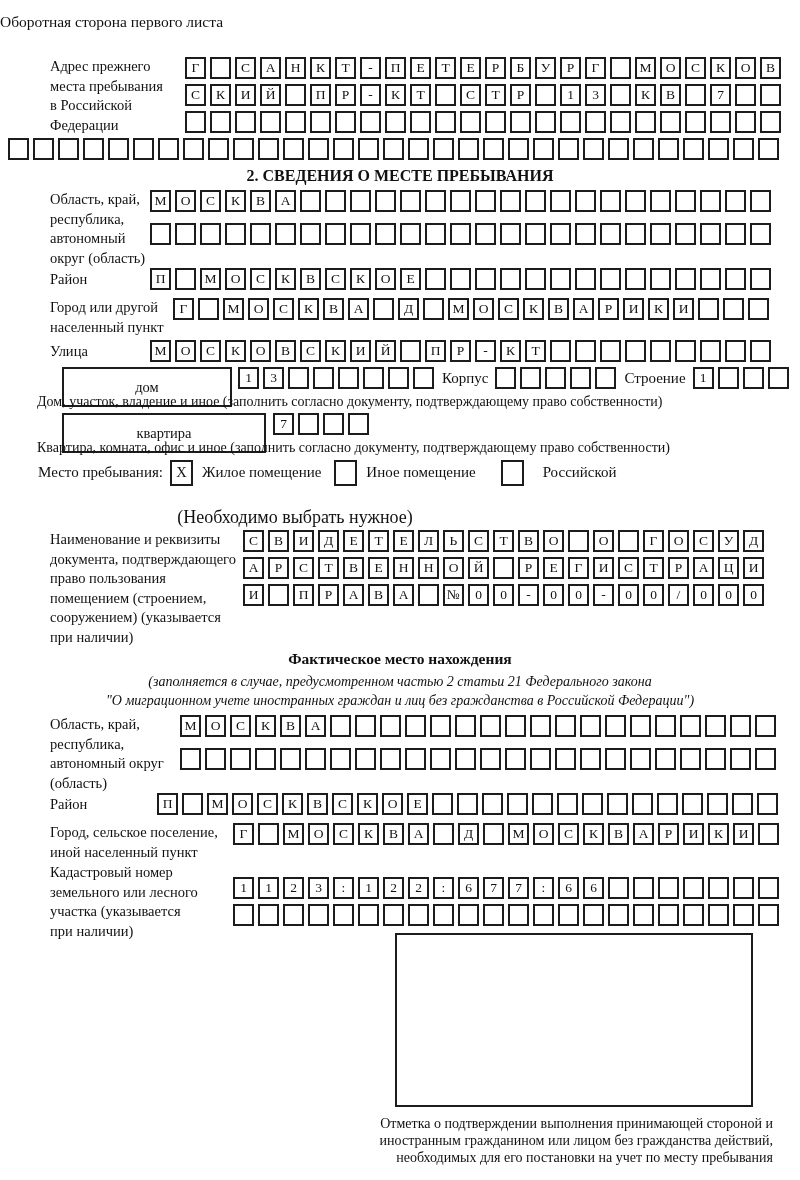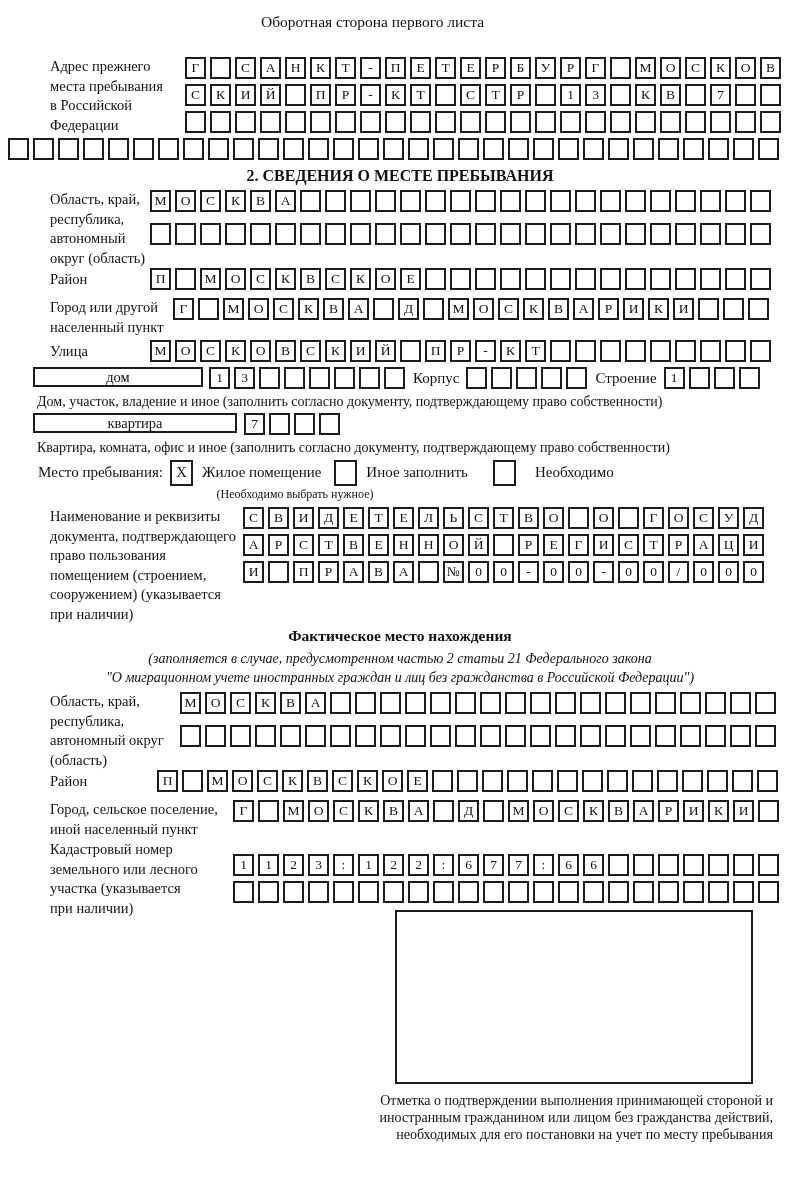--- a/index.html
+++ b/index.html
@@ -7,21 +7,21 @@
   .page {
     position:relative;
     width:800px; height:1180px;
     background:#ffffff;
     overflow:hidden;
     font-family:"Liberation Serif","DejaVu Serif",serif;
     color:#111;
     padding-top:12px;
   }
   .side-note {
-    text-align:center;
+    text-align:left;
     padding-right:55px;
     font-size:15.5px;
     line-height:19px;
   }
   .pre { white-space:pre-line;font-style:italic; }
   
   .lblock { position:relative; }
   .flabel {
     position:absolute; left:50px; top:0;
     font-size:14.5px; line-height:19.5px;
@@ -55,43 +55,43 @@
     text-align:center; font-size:16px; font-weight:bold; line-height:20px;
   }
   .h78 { height:78px; }
   .h42 { height:42px; }
   .h40 { height:40px; }
   .lrow { position:relative; height:27px; }
   .lrow .flabel { top:2px; }
   
   .domrow { display:flex; align-items:flex-start; margin-left:33px; height:26px; }
   .wbox {
-    height:20px; border:2px solid #1c1c1c;
+    height:40px; border:2px solid #1c1c1c;
     display:flex; align-items:center; justify-content:center;
-    font-size:14.5px; background:#fff;
+    font-size:14.5px; background:#fff;margin-left:29px;
   }
   .w170 { width:170px; margin-right:6px; }
   .w204 { width:204px; margin-right:7px; }
   .inline-lab { font-size:15px; line-height:23px; margin:0 7px 0 4px; }
   .left-note { margin-left:37px; font-size:14px; line-height:18px; }
   .mt2 { margin-top:2px; }
   
   .mestorow { display:flex; align-items:center; margin-left:38px; margin-top:2px; height:27px; }
   .mlab { font-size:15px; }
   .cbox {
     width:23px; height:26px; border:2px solid #1c1c1c;
     display:inline-flex; align-items:center; justify-content:center;
     font-size:14.5px; background:#fff; flex:0 0 23px;
   }
   .opt { font-size:15px; margin-left:9px;text-align:center; }
   .gap1 { margin-left:7px; }
   .gap2 { margin-left:13px; }
   .gap3 { margin-left:25px; }
   .opt3 { margin-left:19px; }
-  .mesto-note { text-align:center; font-size:12px; line-height:17px; padding-right:210px; }
+  .mesto-note { text-align:center; font-size:18px; line-height:17px; padding-right:210px;margin-top:23px; }
   .doc-block { margin-top:4px; height:117px; margin-bottom:2px; }
   .doc-block .flabel { width:210px; }
   .fact-title { text-align:center; font-size:15.5px; font-weight:bold; line-height:20px; margin-bottom:3px; }
   .fact-note { text-align:center; font-size:14px; line-height:19px; margin-bottom:5px; }
   .kad-block { height:66px; }
   .kad-rows { padding-top:14px; }
   .stamp-box {
     margin-left:395px; margin-top:4px;
     width:358px; height:174px;
     border:2px solid #1c1c1c; background:#fff;
@@ -422,23 +422,23 @@
         <span class="cell"></span>
       </div>
   </div>
   <div class="left-note">Квартира, комната, офис и иное (заполнить согласно документу, подтверждающему право собственности)</div>
 
   <div class="mestorow">
     <span class="mlab">Место пребывания:</span>
     <span class="cbox gap1">X</span>
     <span class="opt">Жилое помещение</span>
     <span class="cbox gap2"></span>
-    <span class="opt">Иное заполнить</span>
+    <span class="opt">Иное помещение</span>
     <span class="cbox gap3"></span>
-    <span class="opt opt3">Необходимо</span>
+    <span class="opt opt3">Российской</span>
   </div>
   <div class="mesto-note">(Необходимо выбрать нужное)</div>
 
   <div class="lblock doc-block">
     <div class="flabel">Наименование и реквизиты
 документа, подтверждающего
 право пользования
 помещением (строением,
 сооружением) (указывается
 при наличии)</div>

